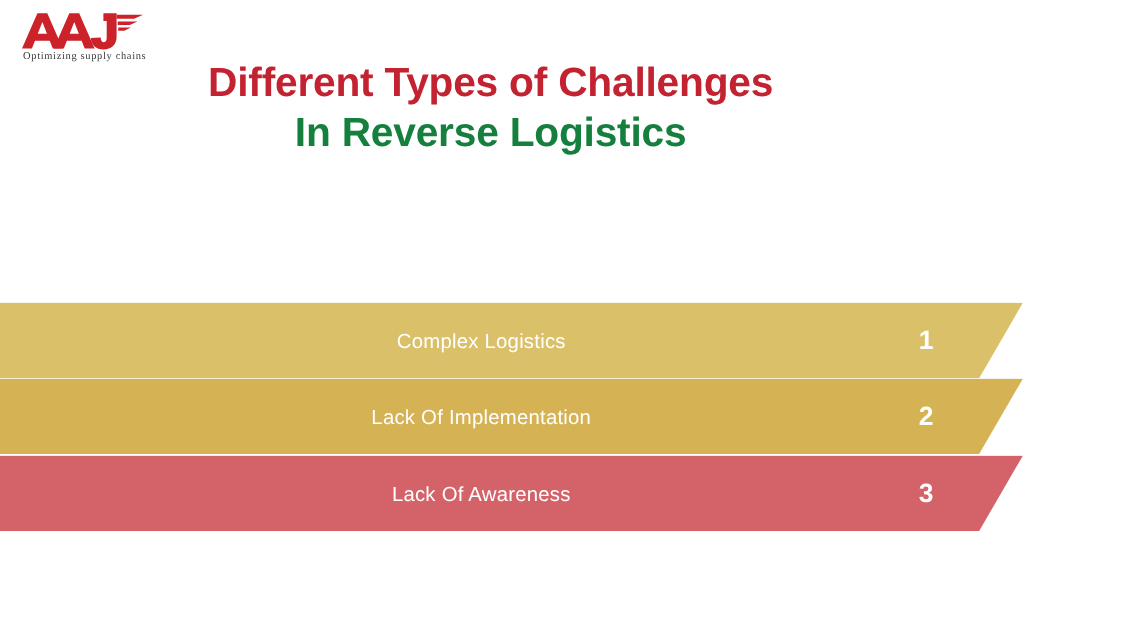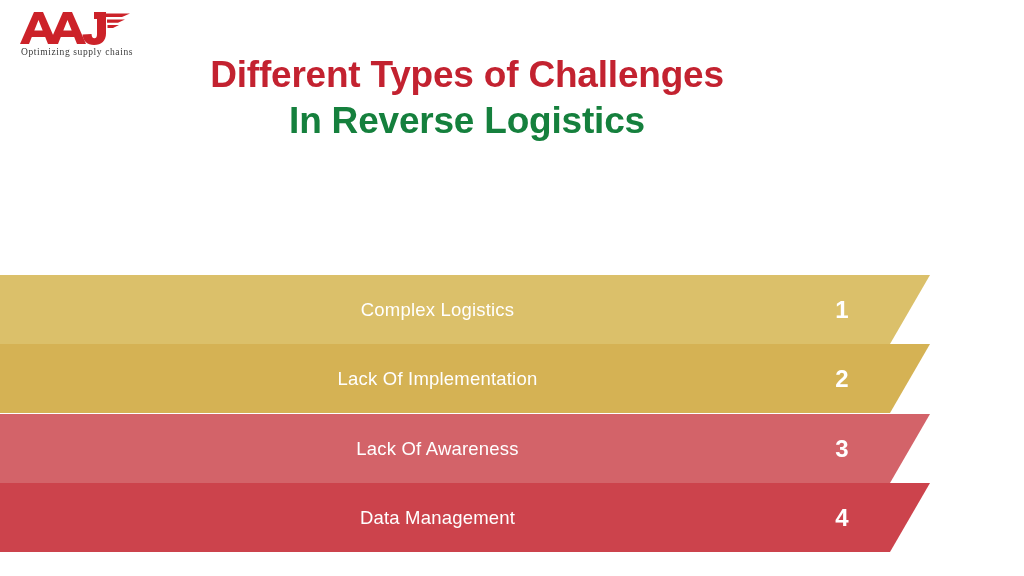--- a/index.html
+++ b/index.html
@@ -37,21 +37,20 @@
     font-family: Liberation Serif, serif;
   }
 
   
   .title-block {
     position: absolute;
     left: 0;
     top: 52px;
     width: 892px;
     text-align: center;
-    padding-left: 21px;
   }
   .title-line {
     display: block;
     font-family: "Liberation Sans", sans-serif;
     font-weight: bold;
     font-size: 37px;
     line-height: 46px;
     letter-spacing: -0.2px;
     color: #c32230;
   }
@@ -149,19 +148,14 @@
     <span class="band-label">Lack Of Implementation</span>
     <span class="band-number">2</span>
   </div>
 
   <div class="band band-3">
     <div class="band-shape" style="background: rgb(211, 99, 105);"></div>
     <span class="band-label">Lack Of Awareness</span>
     <span class="band-number">3</span>
   </div>
 
-  <div class="band band-4">
-    <div class="band-shape" style="background: rgb(204, 67, 76);"></div>
-    <span class="band-label">Data Management</span>
-    <span class="band-number">4</span>
-  </div>
 
 </div>
 
 </body></html>

